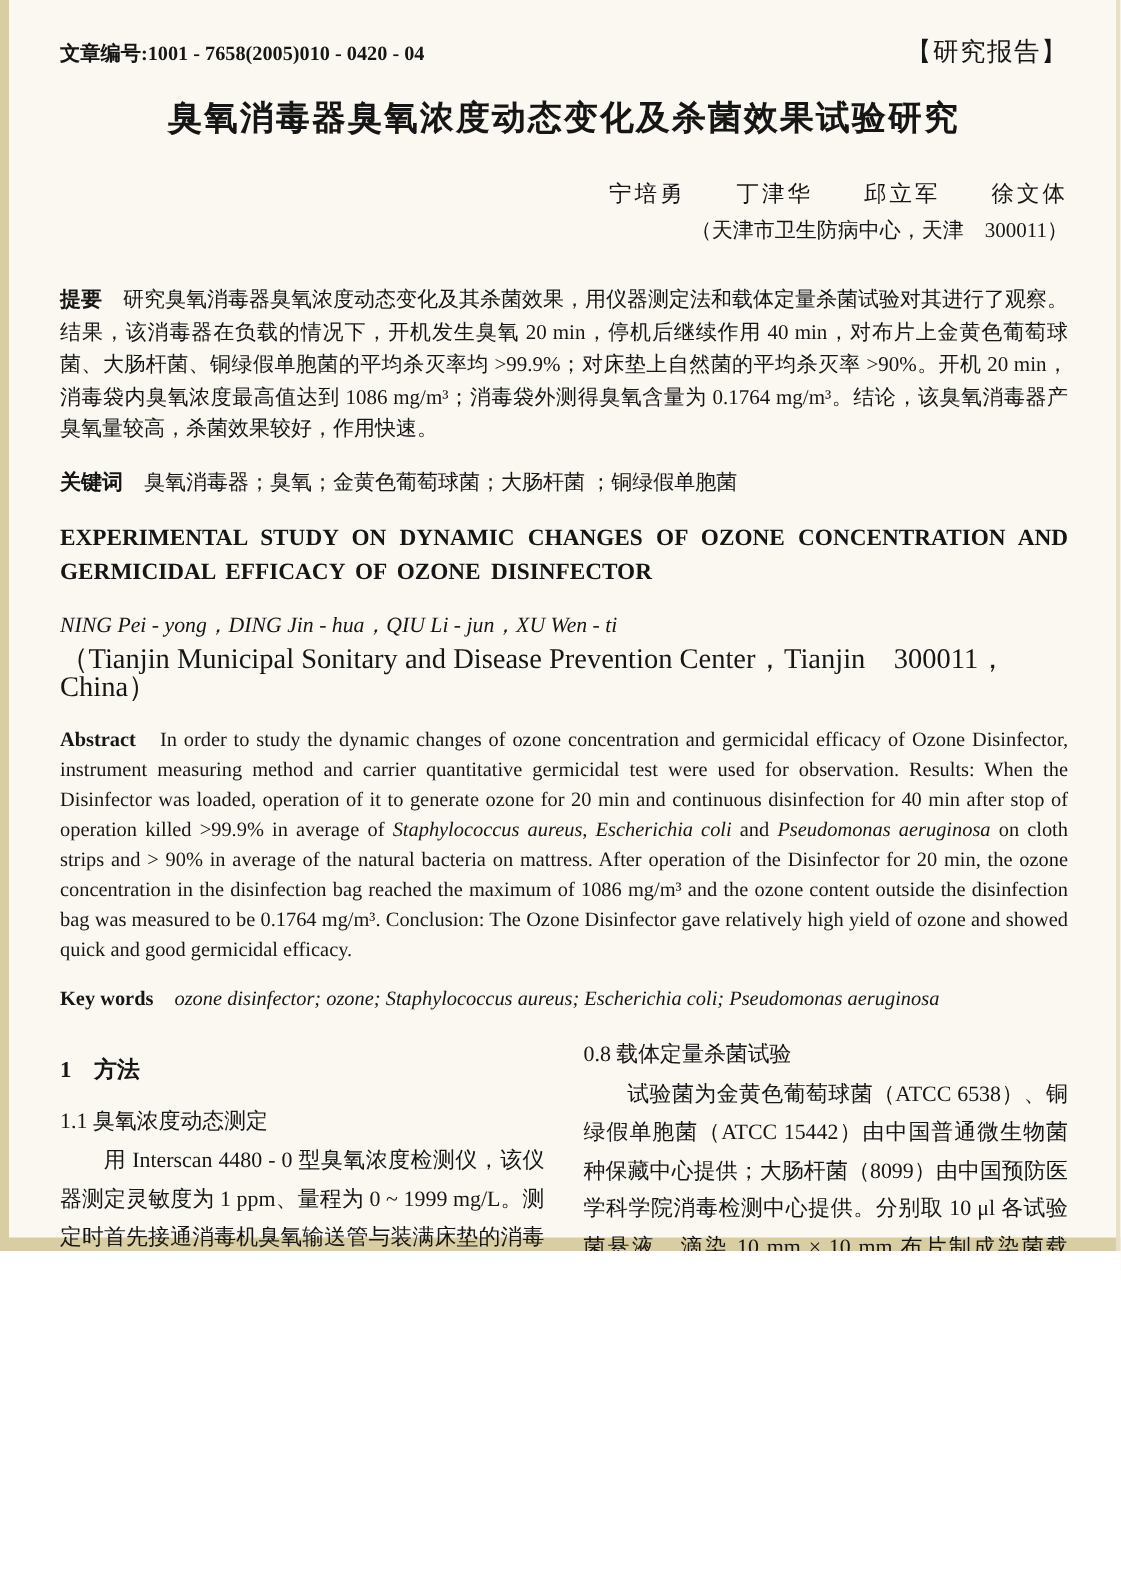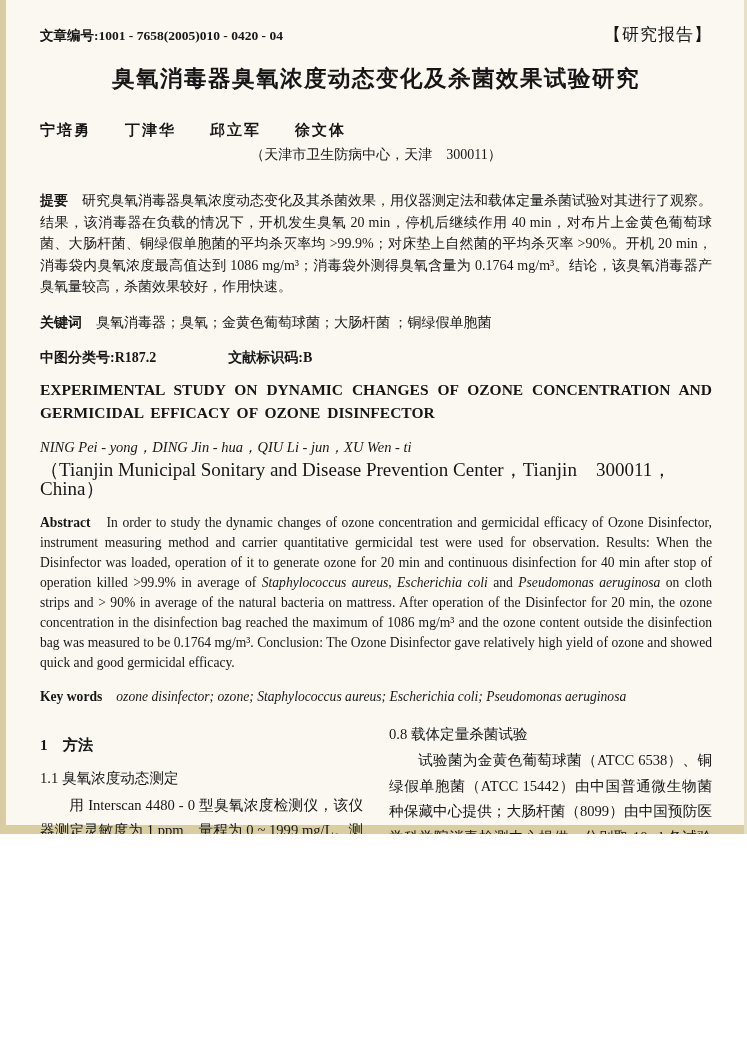--- a/index.html
+++ b/index.html
@@ -38,29 +38,28 @@
     margin: 20px 0 0 0;
     text-align: center;
     font-size: 22.5px;
     font-weight: bold;
     letter-spacing: 1.5px;
     line-height: 28px;
   }
 
   .authors-cn {
     margin-top: 27px;
-    text-align: left;
+    text-align: right;
     font-size: 15px;
     line-height: 20px;
     letter-spacing: 2px;
-    font-weight: bold;
   }
   .affil-cn {
     margin-top: 5px;
-    text-align: center;
+    text-align: right;
     font-size: 14px;
     line-height: 19px;
   }
 
   .abstract-cn {
     margin-top: 26px;
     font-size: 14px;
     line-height: 21.5px;
     text-align: justify;
   }
@@ -141,24 +140,20 @@
 
     <h1 class="title-cn">臭氧消毒器臭氧浓度动态变化及杀菌效果试验研究</h1>
 
     <div class="authors-cn">宁培勇　　丁津华　　邱立军　　徐文体</div>
     <div class="affil-cn">（天津市卫生防病中心，天津　300011）</div>
 
     <p class="abstract-cn"><span class="inline-label">提要</span><span>研究臭氧消毒器臭氧浓度动态变化及其杀菌效果，用仪器测定法和载体定量杀菌试验对其进行了观察。结果，该消毒器在负载的情况下，开机发生臭氧 20 min，停机后继续作用 40 min，对布片上金黄色葡萄球菌、大肠杆菌、铜绿假单胞菌的平均杀灭率均 &gt;99.9%；对床垫上自然菌的平均杀灭率 &gt;90%。开机 20 min，消毒袋内臭氧浓度最高值达到 1086 mg/m³；消毒袋外测得臭氧含量为 0.1764 mg/m³。结论，该臭氧消毒器产臭氧量较高，杀菌效果较好，作用快速。</span></p>
 
     <p class="kw-cn"><span class="inline-label">关键词</span><span>臭氧消毒器；臭氧；金黄色葡萄球菌；大肠杆菌 ；铜绿假单胞菌</span></p>
 
-    <div class="class-line">
-      <span>中图分类号:R187.2</span>
-      <span>文献标识码:B</span>
-    </div>
 
     <h2 class="en-title">EXPERIMENTAL STUDY ON DYNAMIC CHANGES OF OZONE CONCENTRATION AND GERMICIDAL EFFICACY OF OZONE DISINFECTOR</h2>
 
     <div class="en-authors">NING Pei - yong，DING Jin - hua，QIU Li - jun，XU Wen - ti</div>
     <div class="en-affil">（Tianjin Municipal Sonitary and Disease Prevention Center，Tianjin　300011，China）</div>
 
     <p class="abstract-en"><span class="inline-label">Abstract</span><span><span>In order to study the dynamic changes of ozone concentration and germicidal efficacy of Ozone Disinfector, instrument measuring method and carrier quantitative germicidal test were used for observation. Results: When the Disinfector was loaded, operation of it to generate ozone for 20 min and continuous disinfection for 40 min after stop of operation killed &gt;99.9% in average of </span><span class="italic">Staphylococcus aureus</span><span>, </span><span class="italic">Escherichia coli</span><span> and </span><span class="italic">Pseudomonas aeruginosa</span><span> on cloth strips and &gt; 90% in average of the natural bacteria on mattress. After operation of the Disinfector for 20 min, the ozone concentration in the disinfection bag reached the maximum of 1086 mg/m³ and the ozone content outside the disinfection bag was measured to be 0.1764 mg/m³. Conclusion: The Ozone Disinfector gave relatively high yield of ozone and showed quick and good germicidal efficacy.</span></span></p>
 
     <p class="kw-en"><span class="inline-label">Key words</span><span class="kw-text">ozone disinfector; ozone; Staphylococcus aureus; Escherichia coli; Pseudomonas aeruginosa</span></p>
 

